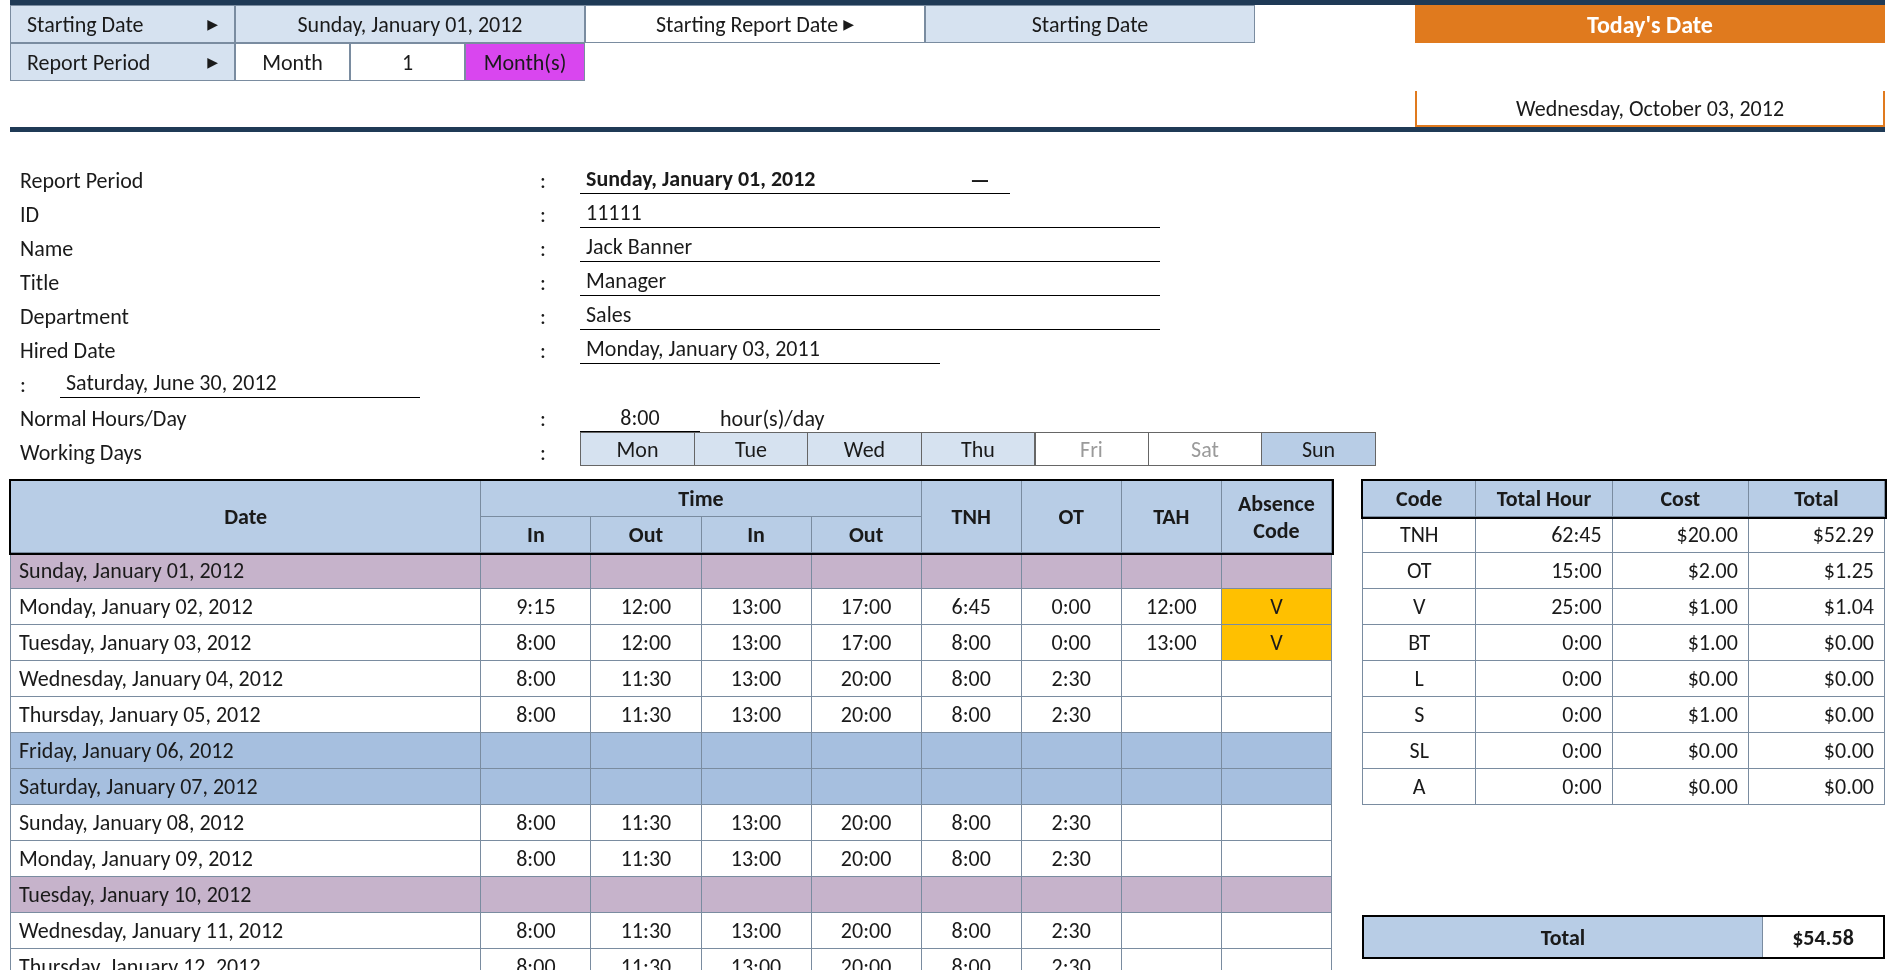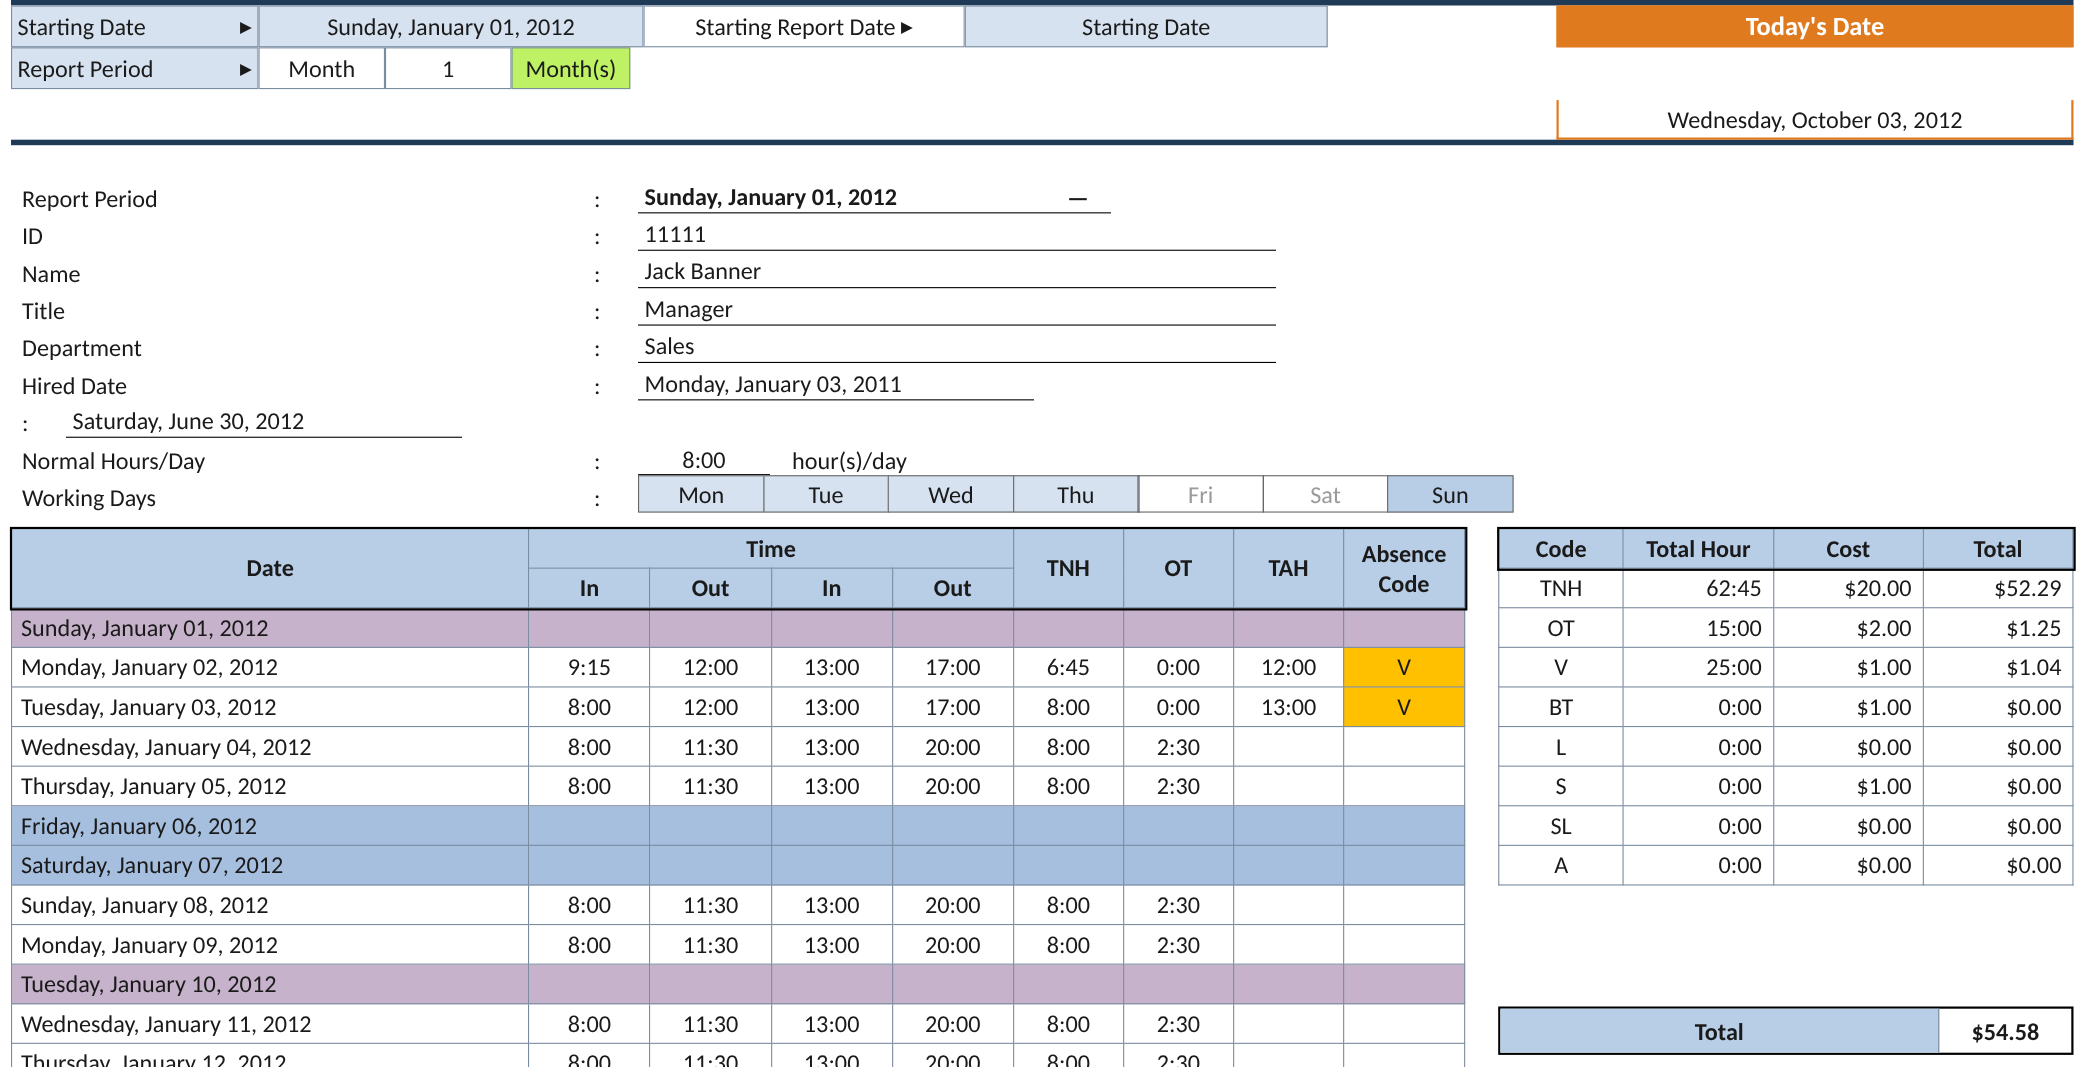--- a/index.html
+++ b/index.html
@@ -22,33 +22,33 @@
     color:var(--txt);
     background:#fff;
     padding:0 10px 20px 10px;
   }
   .hr-heavy{border:0;border-top:5px solid var(--blue-dark);margin:0;}
   .topbar{display:flex;width:100%;}
   .topbar-left{display:flex;flex-direction:column;}
   .tb-row{display:flex;}
   .tb-cell{
     border:1px solid var(--grid);
-    padding:2px 5px;
+    padding:2px 16px;
     height:38px;
     display:flex;align-items:center;
     font-size:22px;
     background:#fff;
   }
   .tb-lbl{width:225px;background:var(--blue-light);justify-content:space-between;}
   .tb-lbl .arrow{font-size:14px;}
   .tb-val{width:350px;justify-content:center;background:var(--blue-light);}
   .tb-sub1{width:115px;justify-content:center;background:#fff;}
   .tb-sub2{width:115px;justify-content:center;background:#fff;}
-  .tb-sub3{width:108px;justify-content:center;background:#bef264;}
-  .tb-srd{width:292px;justify-content:center;align-items:center;}
+  .tb-sub3{width:120px;justify-content:center;background:#d946ef;}
+  .tb-srd{width:340px;justify-content:center;align-items:center;}
   .tb-srd-val{width:330px;background:var(--blue-light);justify-content:center;}
   .spacer{flex:1;}
   .today-box{width:470px;display:flex;flex-direction:column;gap:48px;}
   .today-hdr{
     background:var(--orange);color:#fff;border:1px solid var(--orange);
     text-align:center;font-weight:700;height:38px;
     display:flex;align-items:center;justify-content:center;font-size:24px;
   }
   .today-val{
     border:2px solid var(--orange);border-top:0;

